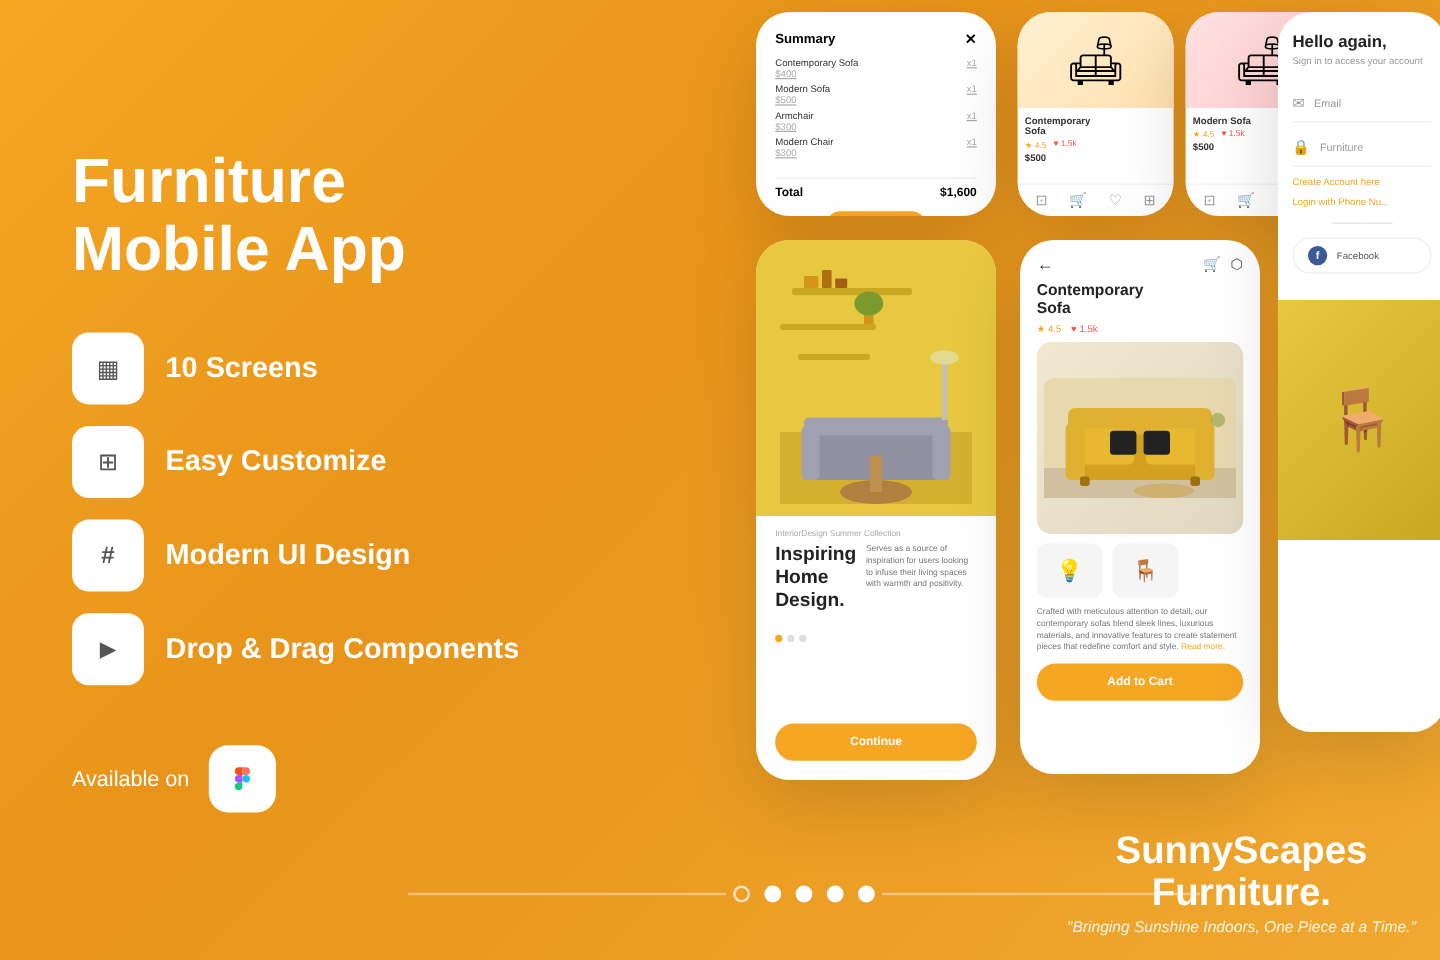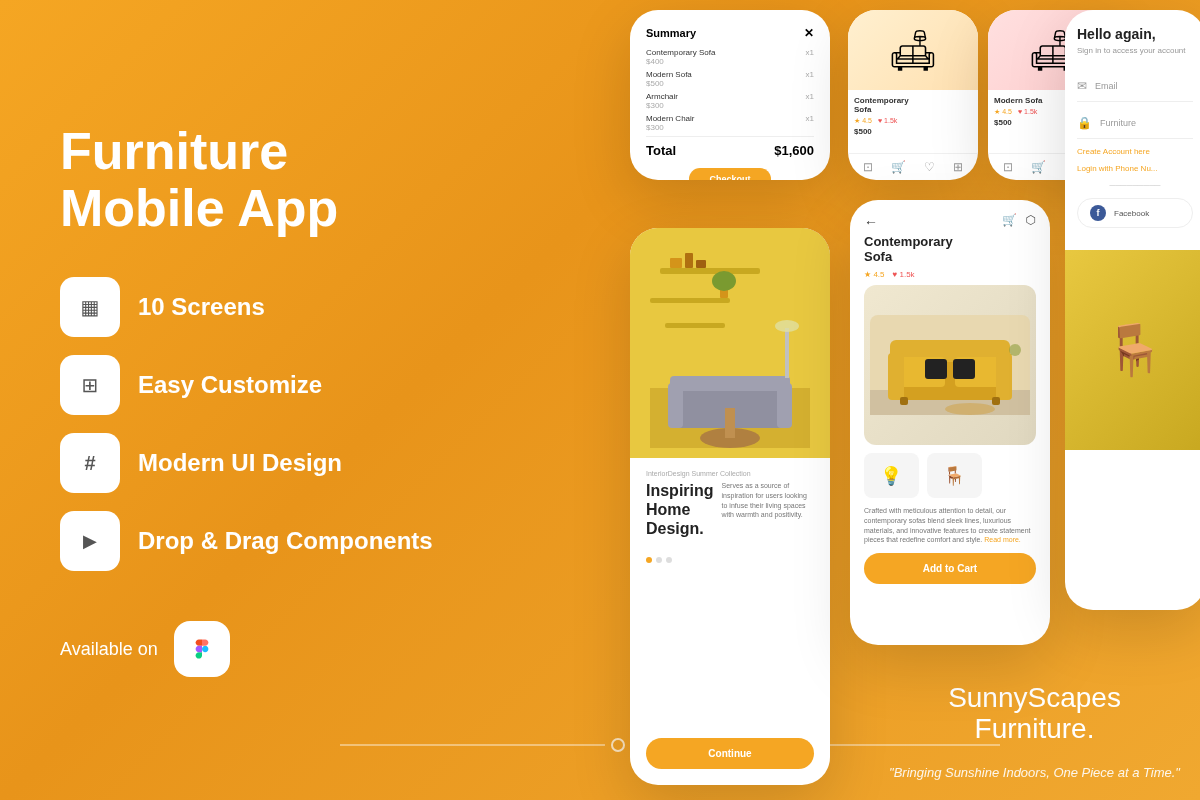--- a/index.html
+++ b/index.html
@@ -144,22 +144,21 @@
       top: 10px;
       width: 200px;
       height: 170px;
     }
 
     
     .phone-onboarding {
       left: 60px;
       top: 200px;
       width: 200px;
-      height: 557px;
-      margin-top: 28px;
+      height: 450px;
     }
 
     
     .phone-detail {
       left: 280px;
       top: 200px;
       width: 200px;
       height: 445px;
     }
 
@@ -174,24 +173,24 @@
     
     .brand-section {
       position: absolute;
       bottom: 20px;
       right: 20px;
       text-align: center;
       color: white;
     }
 
     .brand-name {
-      font-size: 28px;
-      font-weight: 400;
+      font-size: 32px;
+      font-weight: 700;
       line-height: 1.1;
-      margin-bottom: 20px;
+      margin-bottom: 4px;
     }
 
     .brand-tagline {
       font-size: 13px;
       font-style: italic;
       opacity: 0.9;
     }
 
     
 
@@ -213,28 +212,29 @@
     .checkout-item {
       display: flex;
       justify-content: space-between;
       margin-bottom: 4px;
       font-size: 8px;
       color: #333;
     }
 
     .checkout-item span:last-child {
       color: #999;
+      text-decoration: underline;
     }
 
     .checkout-total {
       display: flex;
       justify-content: space-between;
       font-weight: 700;
-      font-size: 13px;
-      margin-top: 4px;
+      font-size: 10px;
+      margin-top: 16px;
       padding-top: 6px;
       border-top: 1px solid #eee;
     }
 
     .checkout-btn {
       background: #F5A623;
       color: white;
       border: none;
       border-radius: 20px;
       padding: 6px 20px;

